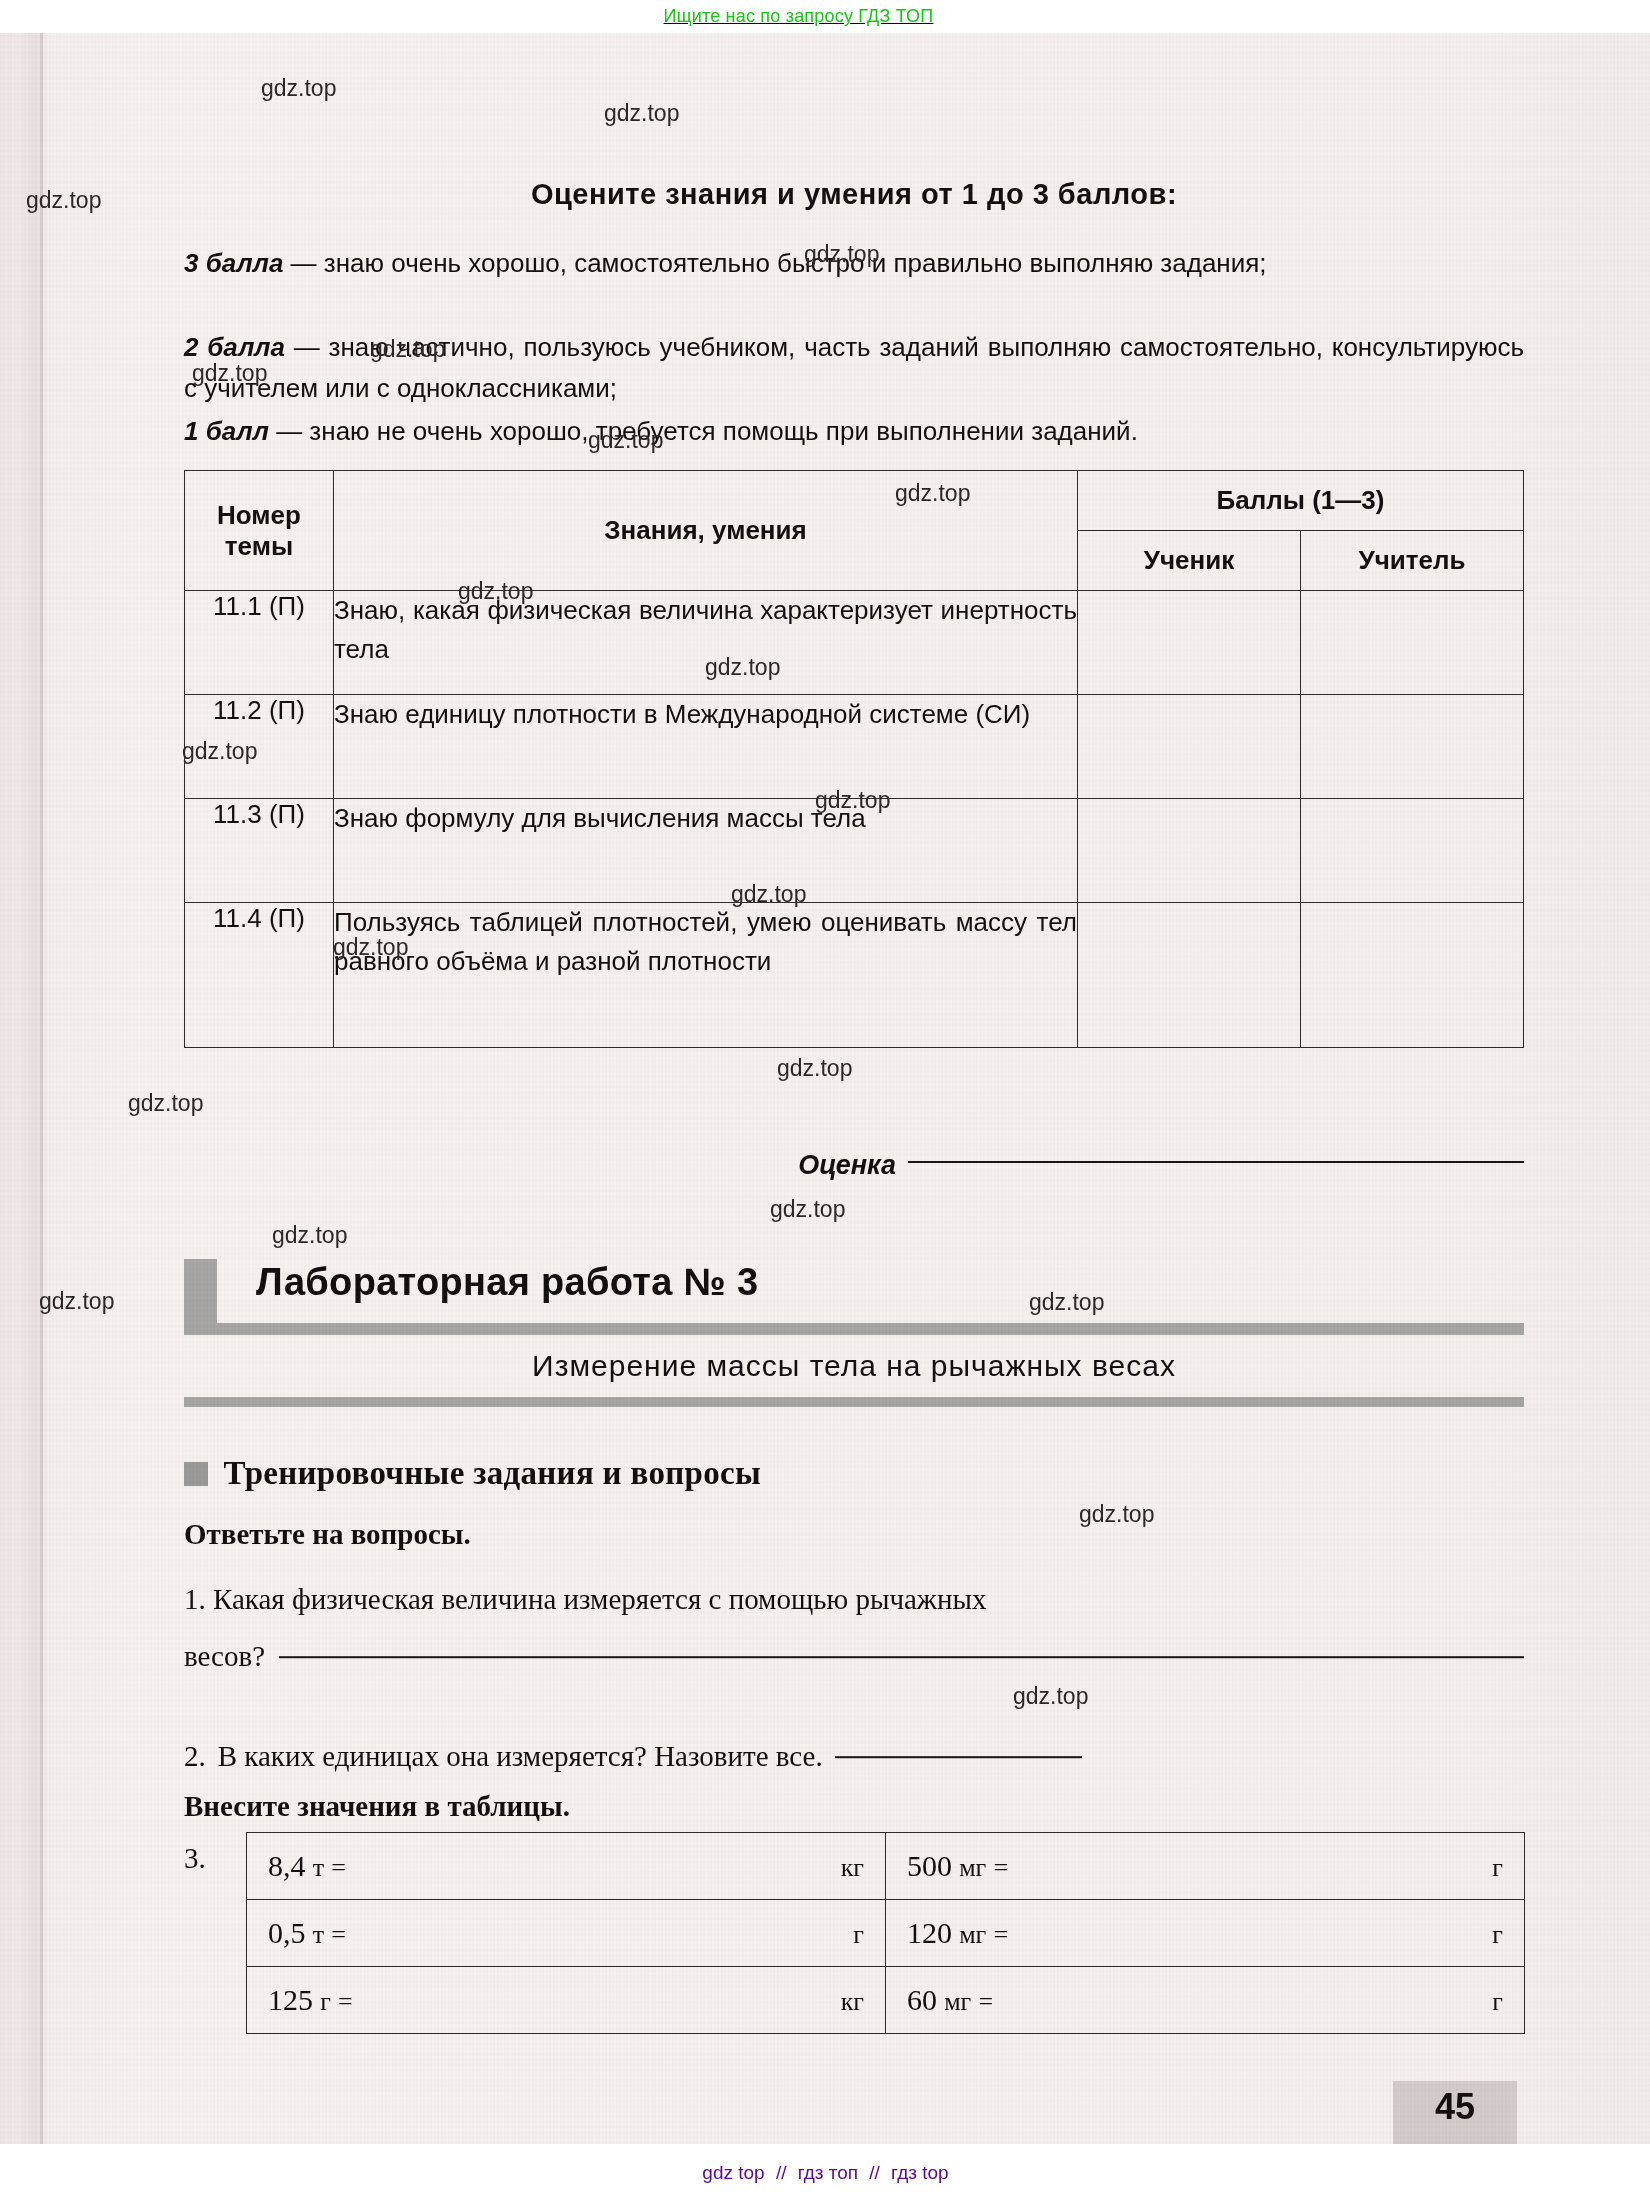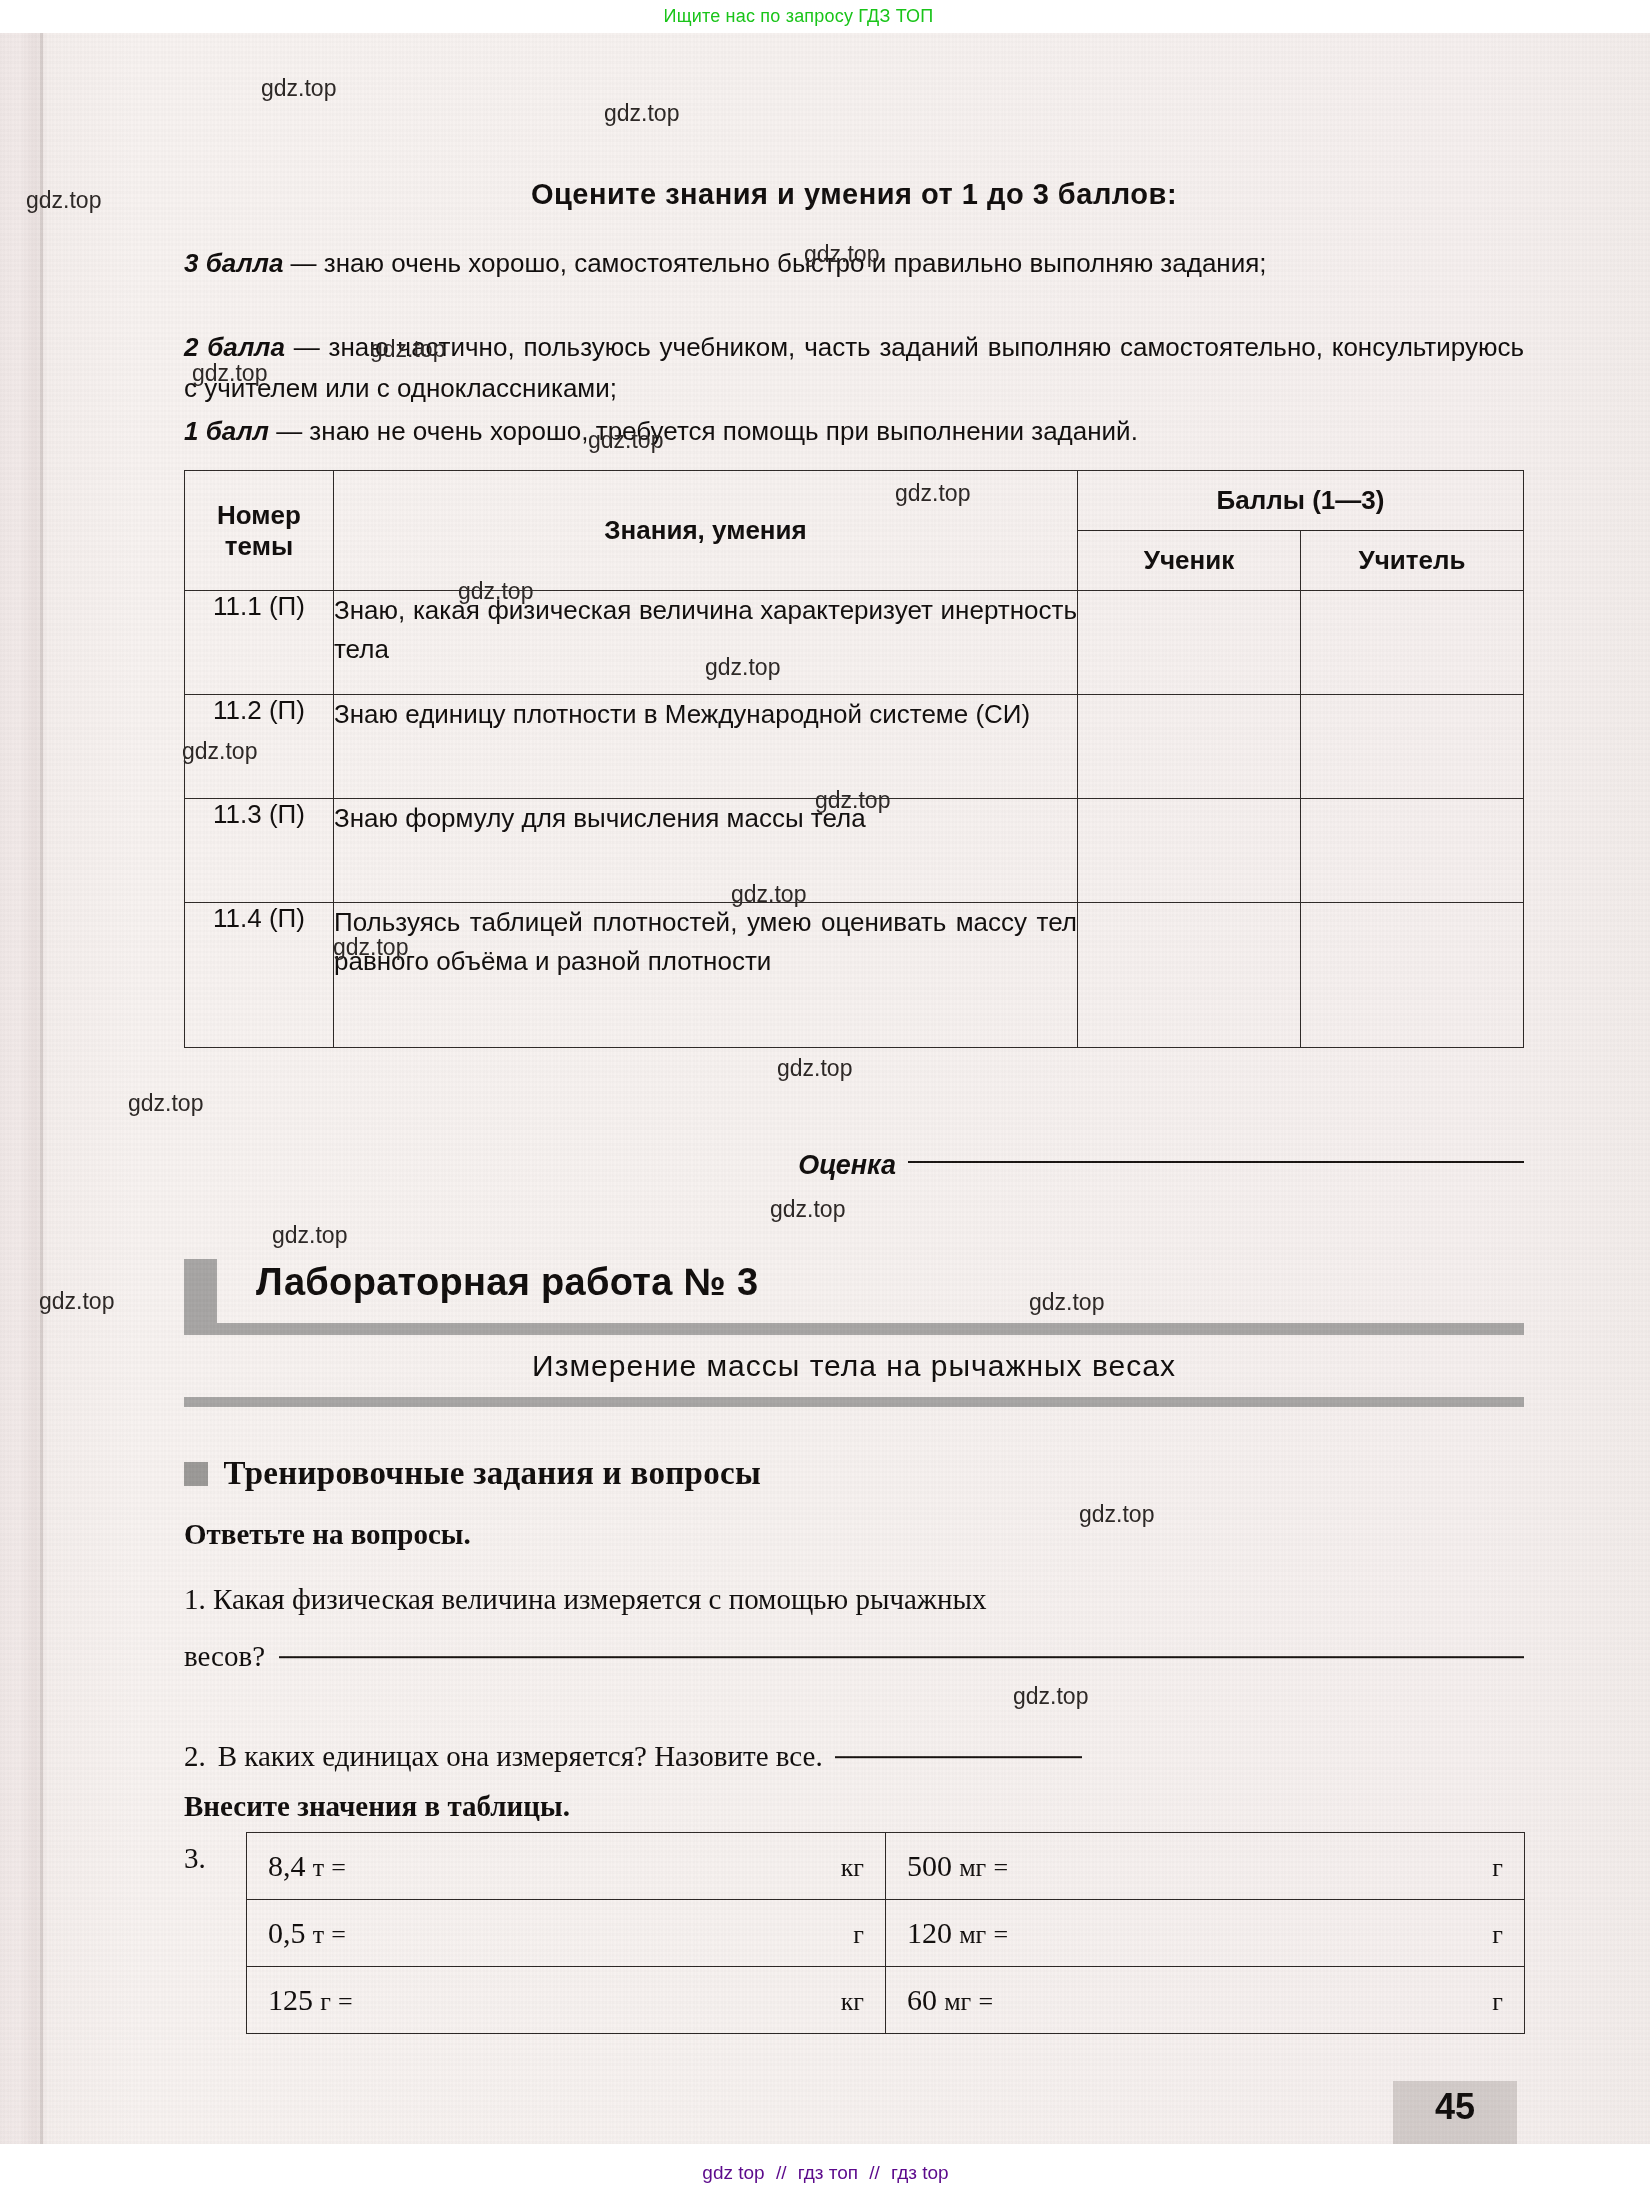--- a/index.html
+++ b/index.html
@@ -22,20 +22,21 @@
   
   .promo-banner {
     position: absolute;
     left: 0; top: 0;
     width: 1597px;
     height: 33px;
     background: #ffffff;
     display: flex;
     align-items: center;
     justify-content: center;
+    text-decoration: underline;
   }
   .promo-banner-text {
     color: #19c419;
     font-family: "Liberation Sans", sans-serif;
     font-size: 18px;
     letter-spacing: 0.2px;
     white-space: nowrap;
   }
 
   

